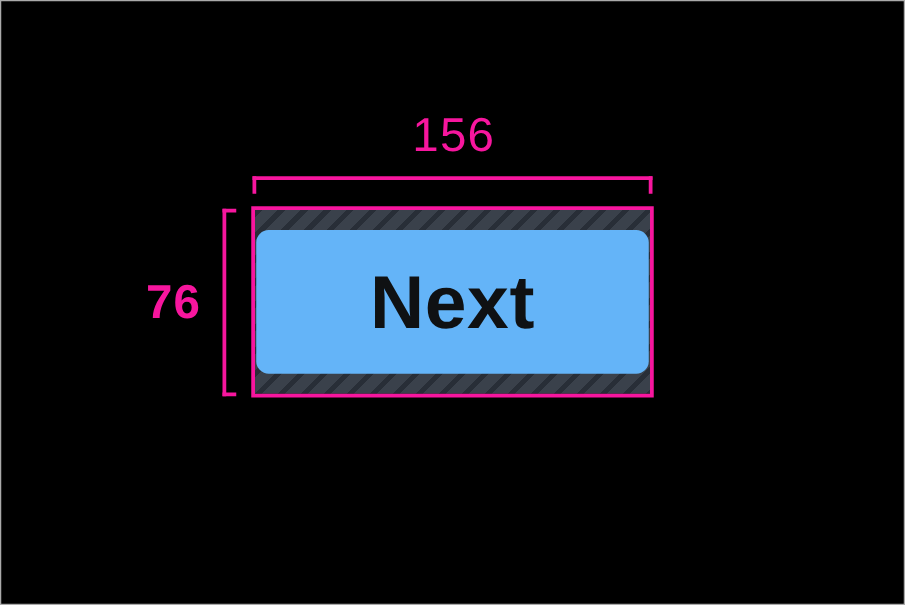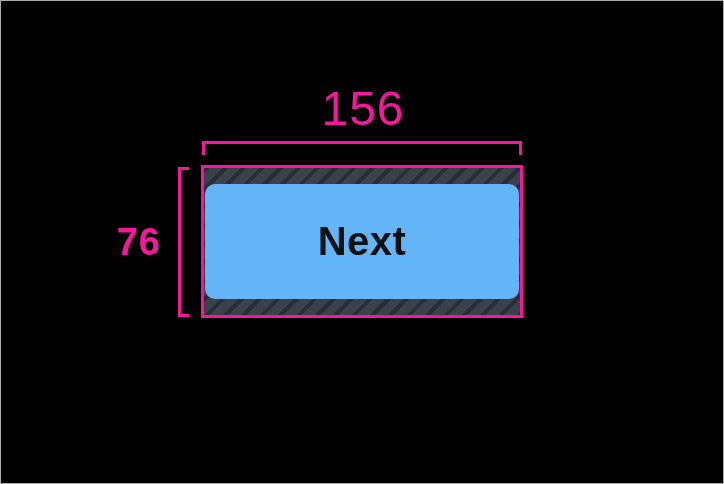--- a/index.html
+++ b/index.html
@@ -22,21 +22,21 @@
     overflow: hidden;
     font-family: "Liberation Sans", "DejaVu Sans", sans-serif;
   }
   .width-label {
     position: absolute;
     left: 202px;
     top: 88px;
     width: 320px;
     text-align: center;
     color: var(--measure-pink);
-    font-size: 48px;
+    font-size: 38px;
     line-height: 40px;
     font-weight: 400;
     letter-spacing: 1px;
   }
   .width-bracket {
     position: absolute;
     left: 201px;
     top: 140px;
     width: 320px;
     height: 14px;
@@ -94,21 +94,21 @@
     outline: none;
     margin: 0;
     padding: 0;
     background: var(--button-blue);
     border-radius: 10px;
     display: flex;
     align-items: center;
     justify-content: center;
     color: var(--button-text);
     font-family: "Liberation Sans", "DejaVu Sans", sans-serif;
-    font-size: 40px;
+    font-size: 60px;
     font-weight: 700;
     letter-spacing: 0.5px;
     cursor: pointer;
   }
 </style>
 </head>
 <body>
 
 <div class="frame">
 

